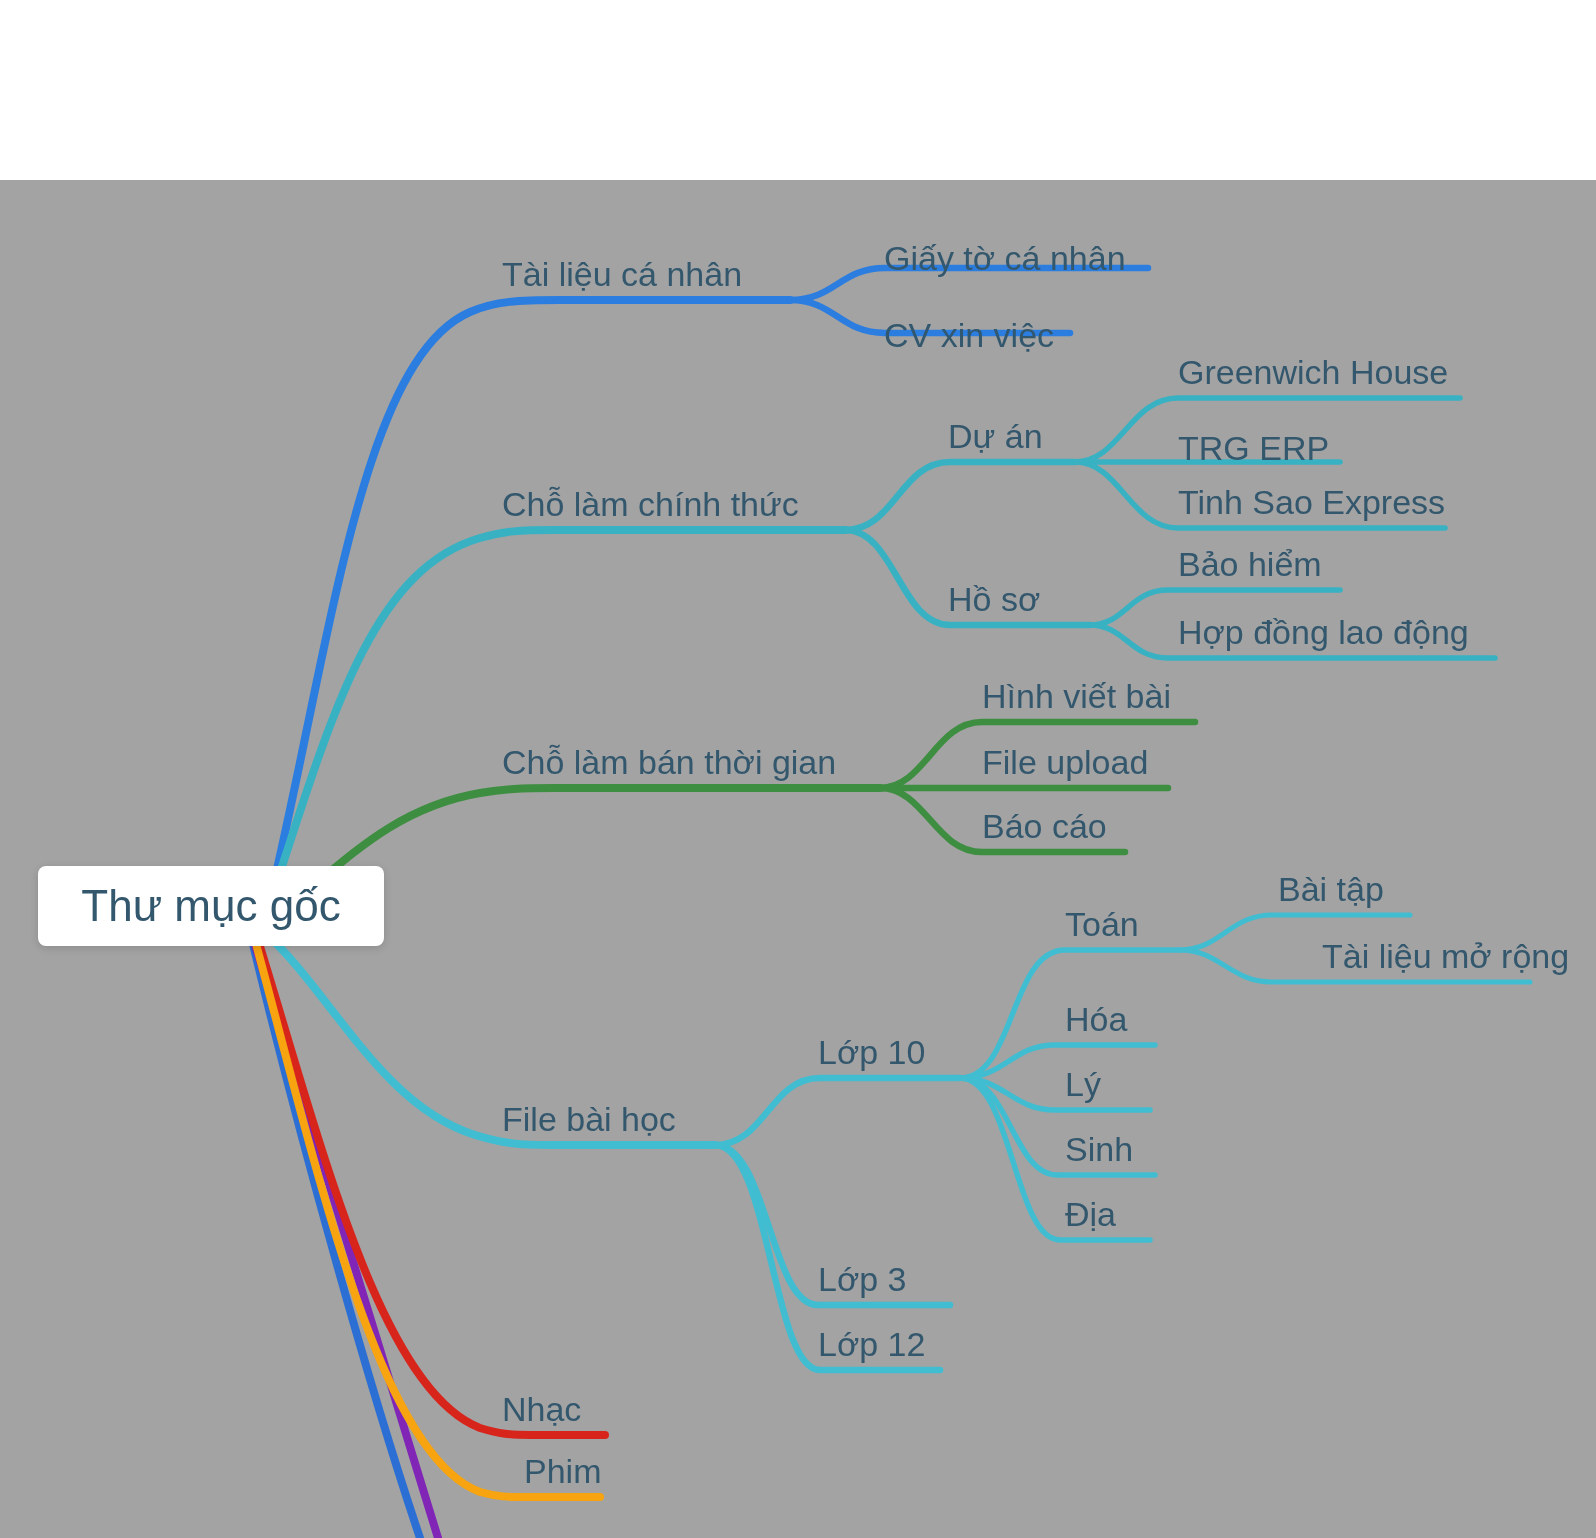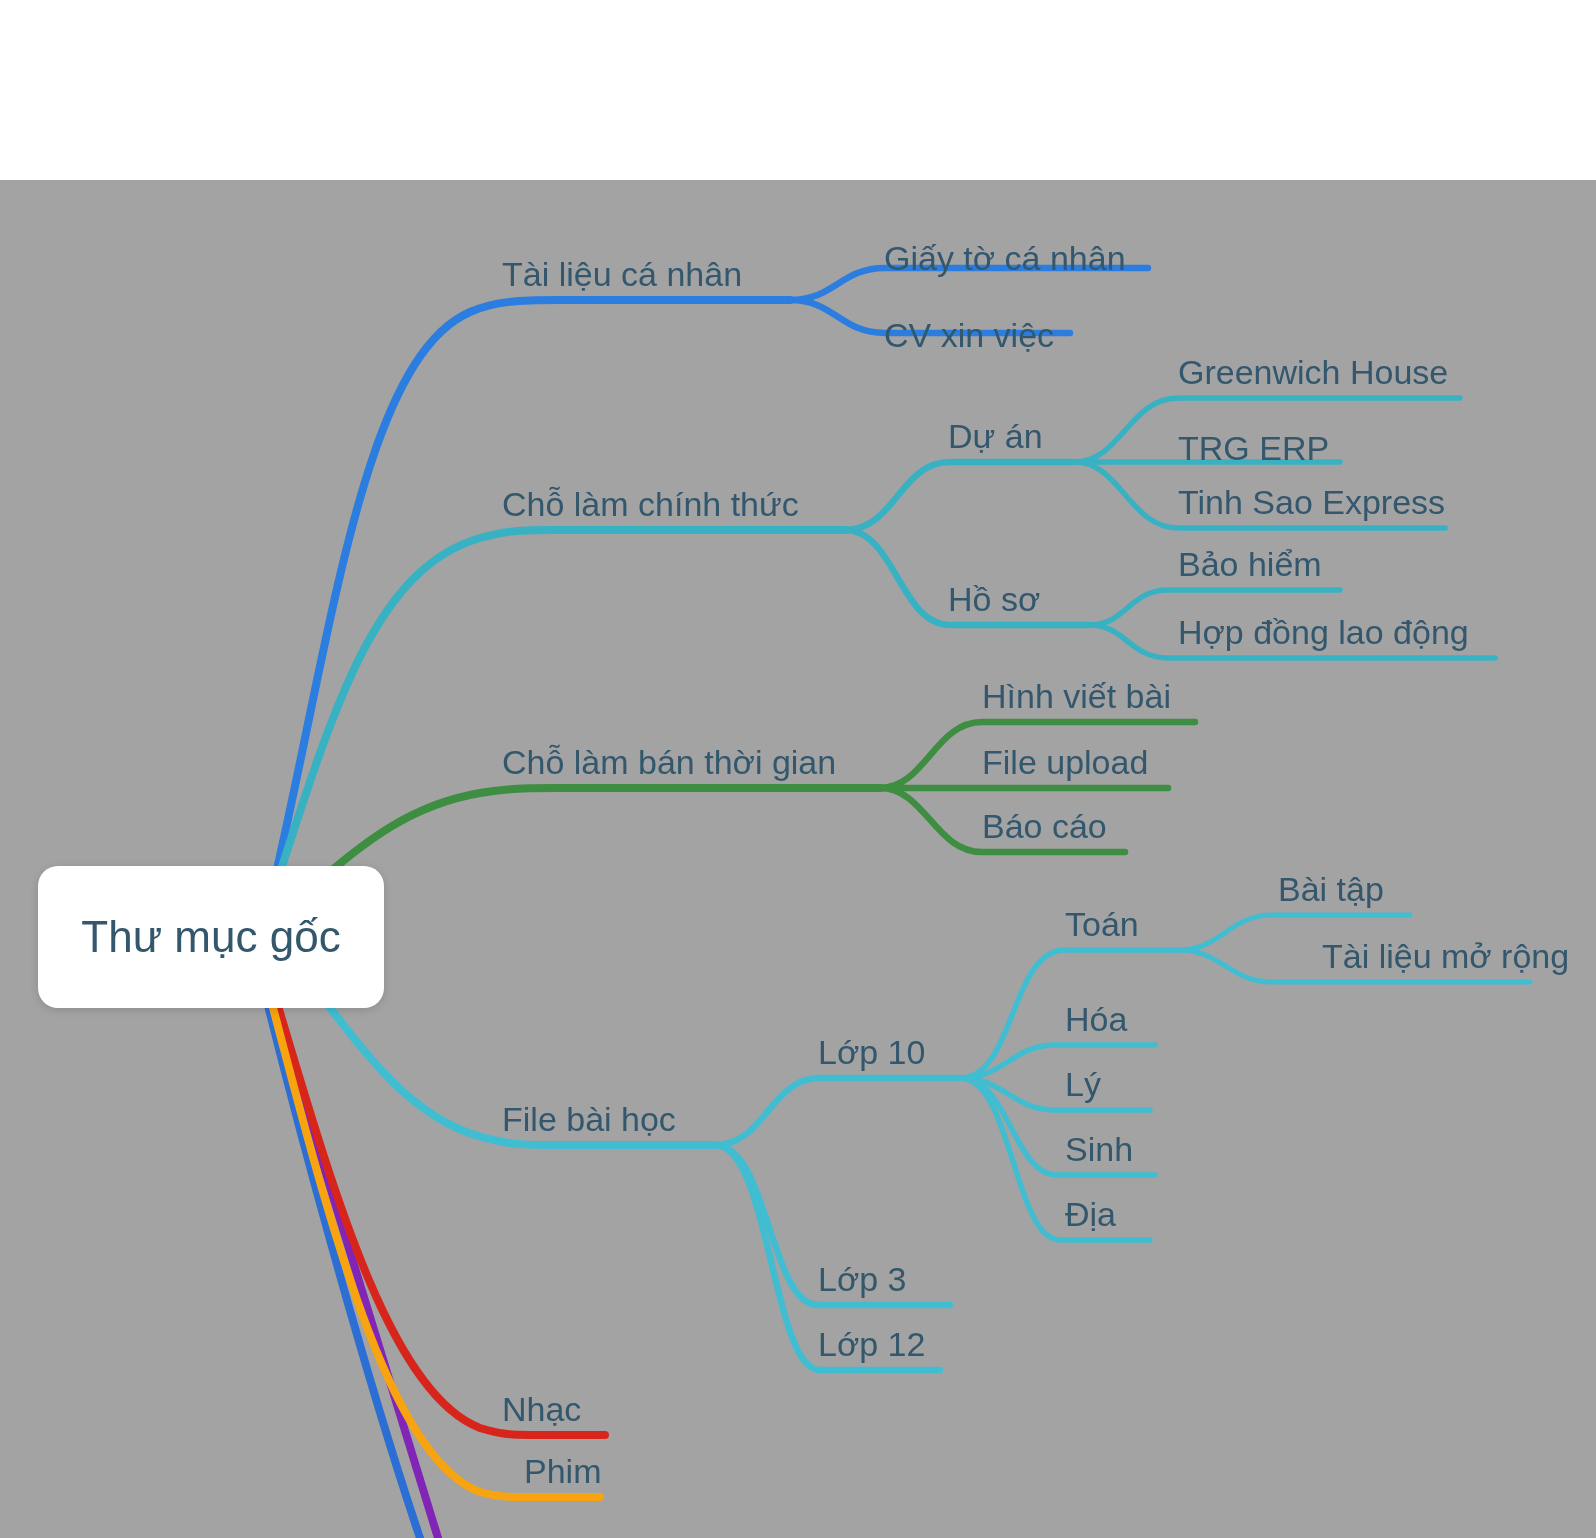--- a/index.html
+++ b/index.html
@@ -34,23 +34,23 @@
     position: absolute;
     font-size: 34px;
     line-height: 40px;
     color: #33576d;
     white-space: nowrap;
     cursor: pointer;
   }
   .root-node {
     position: absolute;
     left: 38px; top: 866px;
-    width: 346px; height: 142px;
+    width: 346px; height: 80px;
     background: #ffffff;
-    border-radius: 20px;
+    border-radius: 8px;
     box-shadow: 0 2px 8px rgba(0,0,0,0.14);
     display: flex;
     align-items: center;
     justify-content: center;
     font-size: 44px;
     color: #33576d;
     cursor: pointer;
   }
 </style>
 </head>

